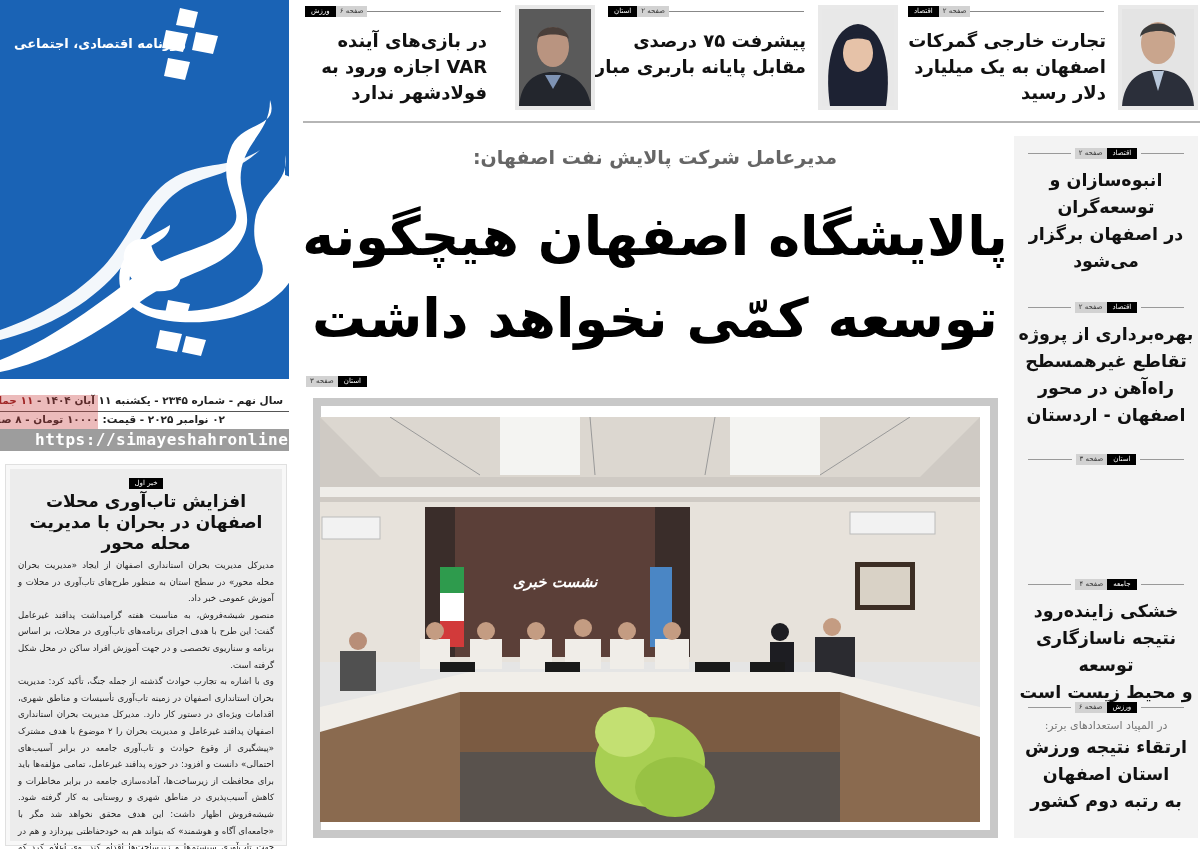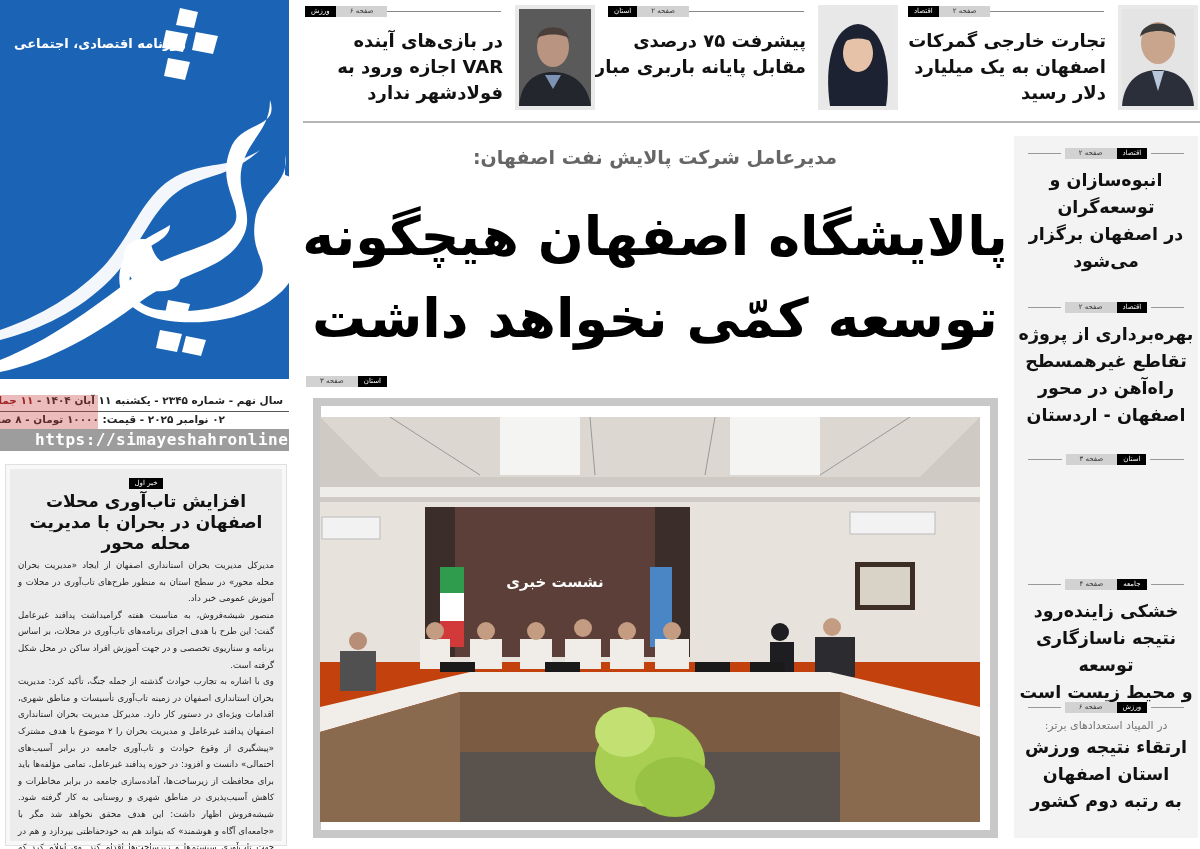--- a/index.html
+++ b/index.html
@@ -15,41 +15,41 @@
   .issue-info .line1 { position: absolute; right: 6px; top: 2px; white-space: nowrap; }
   .issue-info .line1 .hijri { color: #8a1a1a; }
   .issue-info .rule { position: absolute; left: 0; right: 0; top: 19px; height: 1px; background: #555; }
   .issue-info .line2 { position: absolute; right: 64px; top: 21px; white-space: nowrap; }
   .watermark-block { position: absolute; left: 0; top: 395px; width: 98px; height: 34px; background: rgba(200,60,60,0.35); }
   .url-bar { position: absolute; left: 0; top: 429px; width: 289px; height: 22px; background: #9d9d9d; color: #fff; font-family: "DejaVu Sans Mono", monospace; font-size: 16px; font-weight: bold; letter-spacing: 0.5px; line-height: 22px; direction: ltr; text-align: center; padding-left: 35px; }
 
   
   .lead-box { position: absolute; left: 6px; top: 465px; width: 280px; height: 380px; background: #ececec; border: 4px solid #f8f8f8; outline: 1px solid #e0e0e0; padding: 0 8px; }
   .tag { display: inline-block; background: #000000; color: #fff; font-size: 7px; line-height: 11px; padding: 0 6px; }
-  .tag-page { display: inline-block; background: #d2d2d2; color: #333; font-size: 7px; line-height: 11px; padding: 0 14px; }
+  .tag-page { display: inline-block; background: #d2d2d2; color: #333; font-size: 7px; line-height: 11px; padding: 0 4px; }
   .lead-box .tag-row { text-align: center; margin-top: 1px; }
   .lead-title { text-align: center; font-weight: bold; font-size: 17px; line-height: 21px; color: #111; margin-top: 2px; }
   .lead-body { font-size: 8.6px; line-height: 16.6px; text-align: justify; color: #222; margin-top: 3px; }
 
   
   .teaser { position: absolute; top: 0; height: 118px; }
   .teaser .photo { position: absolute; right: 0; top: 5px; width: 80px; height: 105px; background: #d8d8d8; border: 4px solid #e9e9e9; overflow: hidden; }
   .teaser .tag-line { position: absolute; top: 6px; height: 11px; left: 0; display: flex; align-items: center; flex-direction: row; }
   .teaser .tag-line .ln { flex: 1; height: 1px; background: #888; margin-left: 0; margin-right: 6px; }
   .teaser .title { position: absolute; top: 28px; text-align: right; font-weight: bold; font-size: 18px; line-height: 26px; color: #111; white-space: nowrap; }
   .top-rule { position: absolute; left: 303px; top: 121px; width: 897px; height: 2px; background: #b5b5b5; }
 
   
   .kicker { position: absolute; left: 300px; width: 710px; top: 146px; text-align: center; font-size: 19px; font-weight: bold; color: #666; }
   .headline { position: absolute; left: 300px; width: 710px; top: 196px; text-align: center; font-size: 54px; line-height: 82px; font-weight: 900; color: #000; letter-spacing: -1px; }
   .main-tags { position: absolute; left: 306px; top: 376px; display: flex; flex-direction: row; }
 
   
   .photo-frame { position: absolute; left: 313px; top: 398px; width: 685px; height: 440px; background: #fff; border: 8px solid #c8c8c8; }
-  .photo-inner { position: absolute; left: 320px; top: 417px; width: 660px; height: 405px; overflow: hidden; background: #c2410c; }
+  .photo-inner { position: absolute; left: 320px; top: 417px; width: 660px; height: 405px; overflow: hidden; background: #e5e5e5; font-style: italic; }
 
   
   .right-col { position: absolute; left: 1014px; top: 136px; width: 184px; height: 702px; background: #f3f3f3; }
   .rc-item { position: absolute; left: 0; width: 184px; text-align: center; }
   .rc-item .tag-line { display: flex; flex-direction: row; align-items: center; justify-content: center; height: 11px; padding: 0 14px; }
   .rc-item .tag-line .ln { flex: 1; height: 1px; background: #999; }
   .rc-item .tag-line .tags { display: flex; flex-direction: row; margin: 0 4px; }
   .rc-item .title { font-weight: bold; font-size: 17.5px; line-height: 27px; color: #111; margin-top: 8px; }
   .rc-item .kicker-s { font-size: 11px; color: #777; margin-top: 6px; }
   .rc-item .title.after-kicker { margin-top: 2px; }
@@ -151,21 +151,21 @@
       <path d="M18 30 c2 -16 30 -16 32 0 c-4 -6 -28 -6 -32 0z" fill="#4a3f3a"></path>
       <path d="M0 97 c2 -24 16 -34 34 -34 c18 0 34 10 38 34z" fill="#23262d"></path>
       <path d="M26 66 l8 14 l8 -14z" fill="#7e93b4"></path>
     </svg>
   </div>
   <div class="tag-line" style="right:88px;">
     <span class="ln"></span>
     <span class="tag-page">صفحه ۶</span>
     <span class="tag">ورزش</span>
   </div>
-  <div class="title" style="right:92px;margin-left:48px;">
+  <div class="title" style="right:108px;margin-left:48px;">
     <div>در بازی‌های آینده</div>
     <div>VAR اجازه ورود به</div>
     <div>فولادشهر ندارد</div>
   </div>
 </div>
 
 <div class="top-rule"></div>
 
 <div class="kicker">مدیرعامل شرکت پالایش نفت اصفهان:</div>
 <div class="headline">

